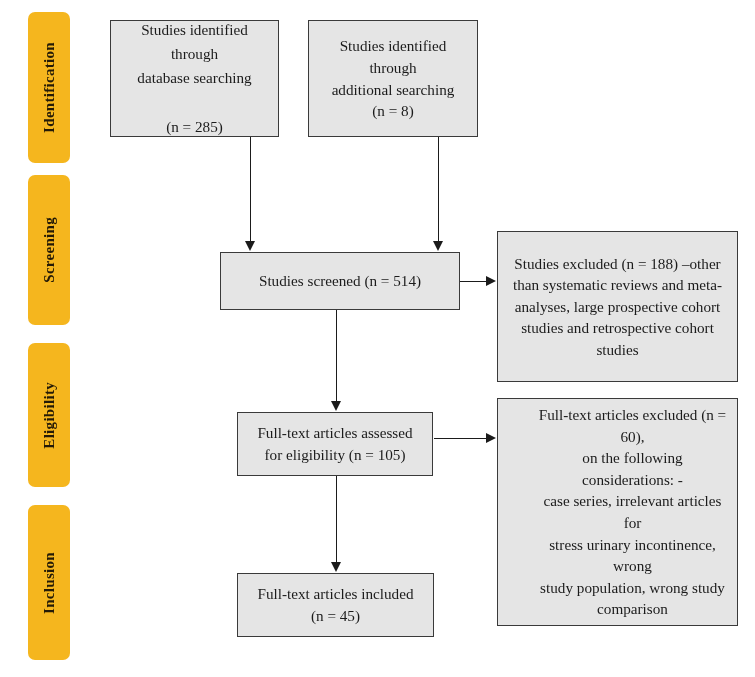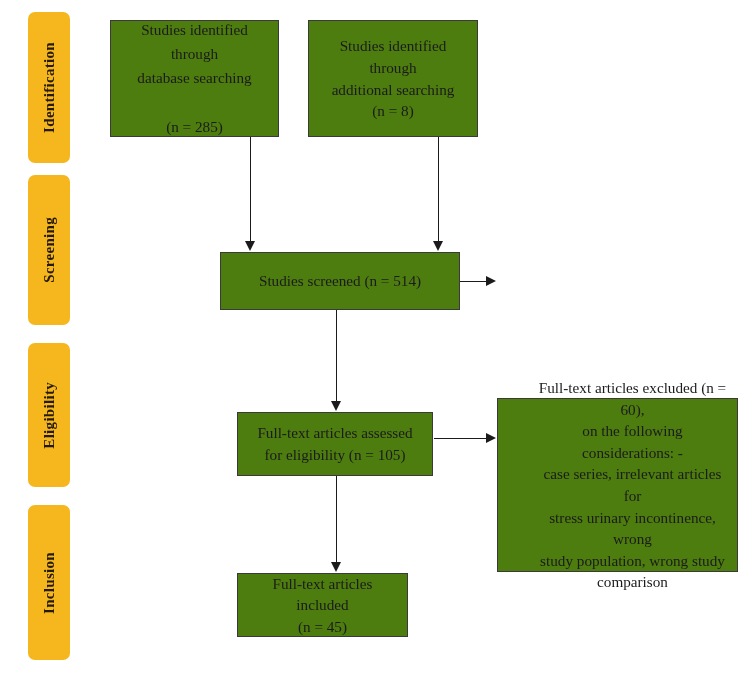--- a/index.html
+++ b/index.html
@@ -37,21 +37,21 @@
     letter-spacing: 0.3px;
     color: #241a06;
     white-space: nowrap;
     line-height: 1;
   }
 
   
   .flow-box {
     position: absolute;
     box-sizing: border-box;
-    background: #4d7c0f;
+    background: #e5e5e5;
     border: 1.4px solid #3a3a3a;
     display: flex;
     align-items: center;
     justify-content: center;
     text-align: center;
   }
   .flow-box .box-text {
     display: block;
     width: 100%;
     padding: 0 7px;
@@ -127,45 +127,52 @@
   <div class="conn-v" style="left:250px; top:137px; height:105px;"></div>
   <div class="arrow-down" style="left:245px; top:241px;"></div>
 
   <div class="conn-v" style="left:438px; top:137px; height:105px;"></div>
   <div class="arrow-down" style="left:433px; top:241px;"></div>
 
   <div class="flow-box" style="left:220px; top:252px; width:240px; height:58px;">
     <span class="box-text">Studies screened (n = 514)</span>
   </div>
 
+  <div class="flow-box" style="left:497px; top:231px; width:241px; height:151px;">
+    <span class="box-text">Studies excluded (n = 188) –other
+than systematic reviews and meta-
+analyses, large prospective cohort
+studies and retrospective cohort
+studies</span>
+  </div>
 
   <div class="conn-h" style="left:460px; top:281px; width:27px;"></div>
   <div class="arrow-right" style="left:486px; top:276px;"></div>
 
   <div class="conn-v" style="left:336px; top:310px; height:92px;"></div>
   <div class="arrow-down" style="left:331px; top:401px;"></div>
 
   <div class="flow-box" style="left:237px; top:412px; width:196px; height:64px;">
     <span class="box-text">Full-text articles assessed
 for eligibility (n = 105)</span>
   </div>
 
-  <div class="flow-box" style="left:497px; top:398px; width:241px; height:174px;padding-left:30px;">
+  <div class="flow-box" style="left:497px; top:398px; width:241px; height:228px;padding-left:30px;">
     <span class="box-text">Full-text articles excluded (n = 60),
 on the following considerations: -
 case series, irrelevant articles for
 stress urinary incontinence, wrong
 study population, wrong study
 comparison</span>
   </div>
 
   <div class="conn-h" style="left:434px; top:438px; width:53px;"></div>
   <div class="arrow-right" style="left:486px; top:433px;"></div>
 
   <div class="conn-v" style="left:336px; top:476px; height:87px;"></div>
   <div class="arrow-down" style="left:331px; top:562px;"></div>
 
-  <div class="flow-box" style="left:237px; top:573px; width:171px; height:64px;">
+  <div class="flow-box" style="left:237px; top:573px; width:197px; height:64px;">
     <span class="box-text">Full-text articles included
 (n = 45)</span>
   </div>
 
 </div>
 
 </body></html>

